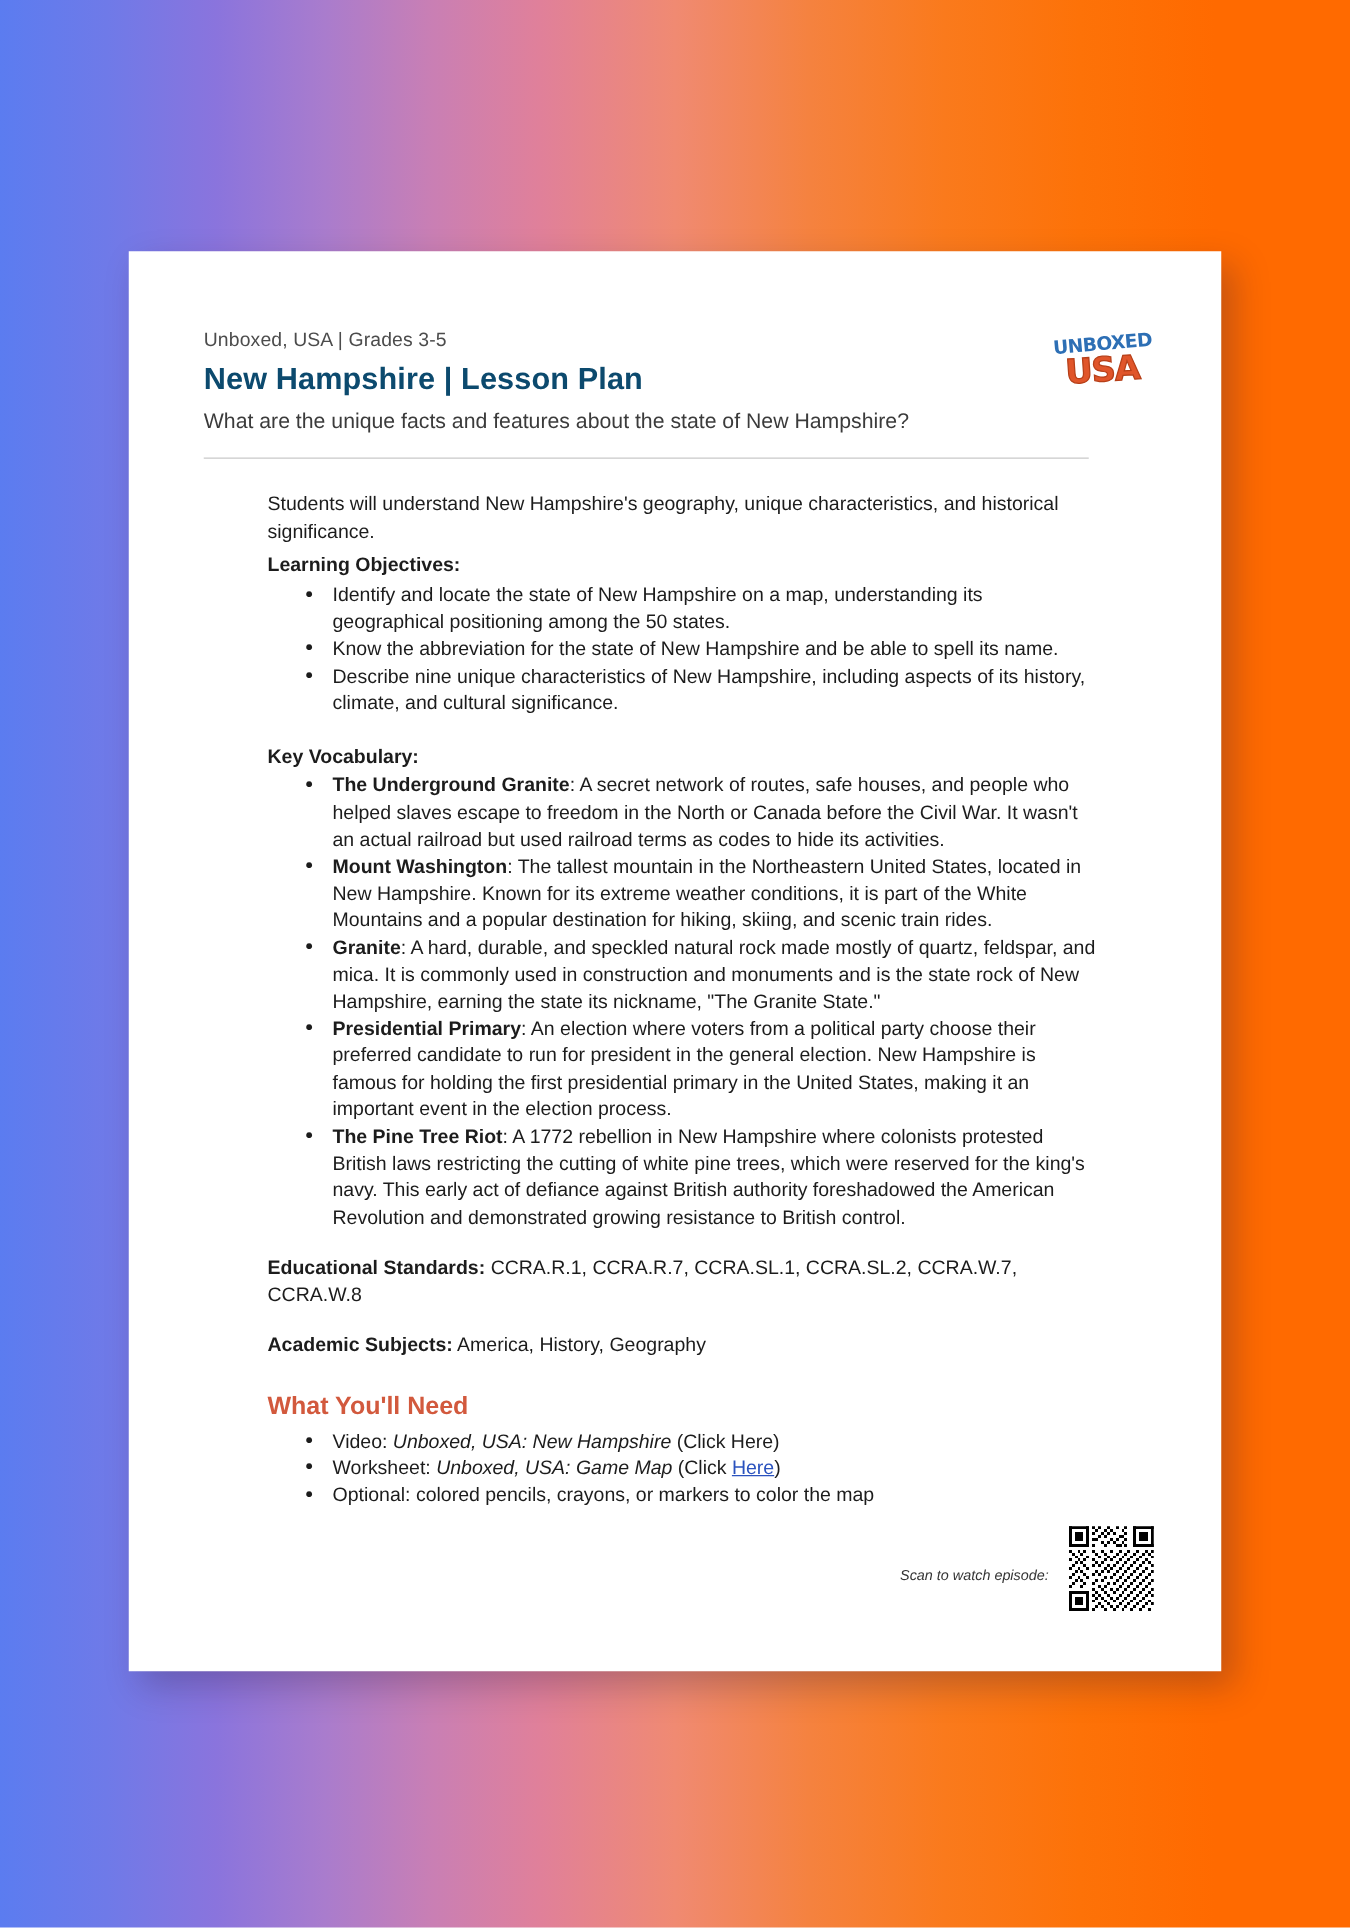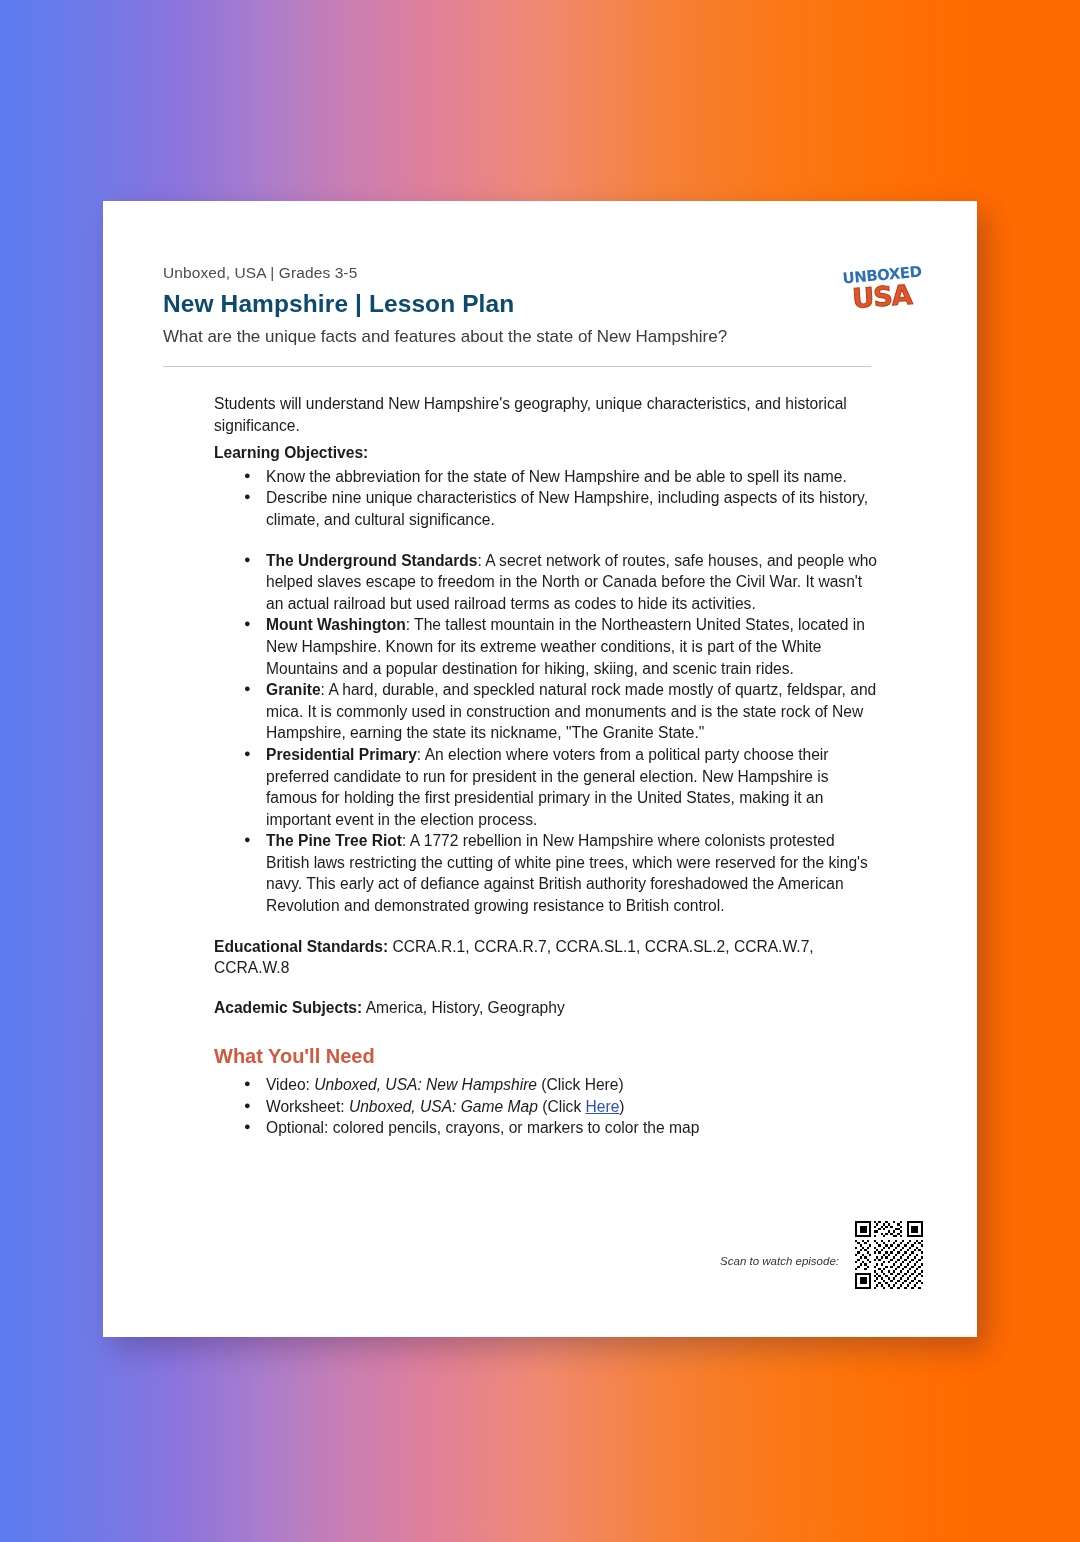--- a/index.html
+++ b/index.html
@@ -182,29 +182,31 @@
           <div class="lg-bot">USA</div>
         </div>
       </div>
 
       <div class="body">
 
         <div class="intro">Students will understand New Hampshire's geography, unique characteristics, and historical significance.</div>
 
         <div class="section-label">Learning Objectives:</div>
         <ul class="blist">
+          <li>Identify and locate the state of New Hampshire on a map, understanding its geographical positioning among the 50 states.</li>
           <li>Know the abbreviation for the state of New Hampshire and be able to spell its name.</li>
           <li>Describe nine unique characteristics of New Hampshire, including aspects of its history, climate, and cultural significance.</li>
         </ul>
 
         <div class="gap"></div>
 
+        <div class="section-label">Key Vocabulary:</div>
         <ul class="blist vocab-list">
           <li>
-            <span class="term">The Underground Standards</span><span>: A secret network of routes, safe houses, and people who helped slaves escape to freedom in the North or Canada before the Civil War. It wasn't an actual railroad but used railroad terms as codes to hide its activities.</span>
+            <span class="term">The Underground Granite</span><span>: A secret network of routes, safe houses, and people who helped slaves escape to freedom in the North or Canada before the Civil War. It wasn't an actual railroad but used railroad terms as codes to hide its activities.</span>
           </li>
           <li>
             <span class="term">Mount Washington</span><span>: The tallest mountain in the Northeastern United States, located in New Hampshire. Known for its extreme weather conditions, it is part of the White Mountains and a popular destination for hiking, skiing, and scenic train rides.</span>
           </li>
           <li>
             <span class="term">Granite</span><span>: A hard, durable, and speckled natural rock made mostly of quartz, feldspar, and mica. It is commonly used in construction and monuments and is the state rock of New Hampshire, earning the state its nickname, "The Granite State."</span>
           </li>
           <li>
             <span class="term">Presidential Primary</span><span>: An election where voters from a political party choose their preferred candidate to run for president in the general election. New Hampshire is famous for holding the first presidential primary in the United States, making it an important event in the election process.</span>
           </li>

